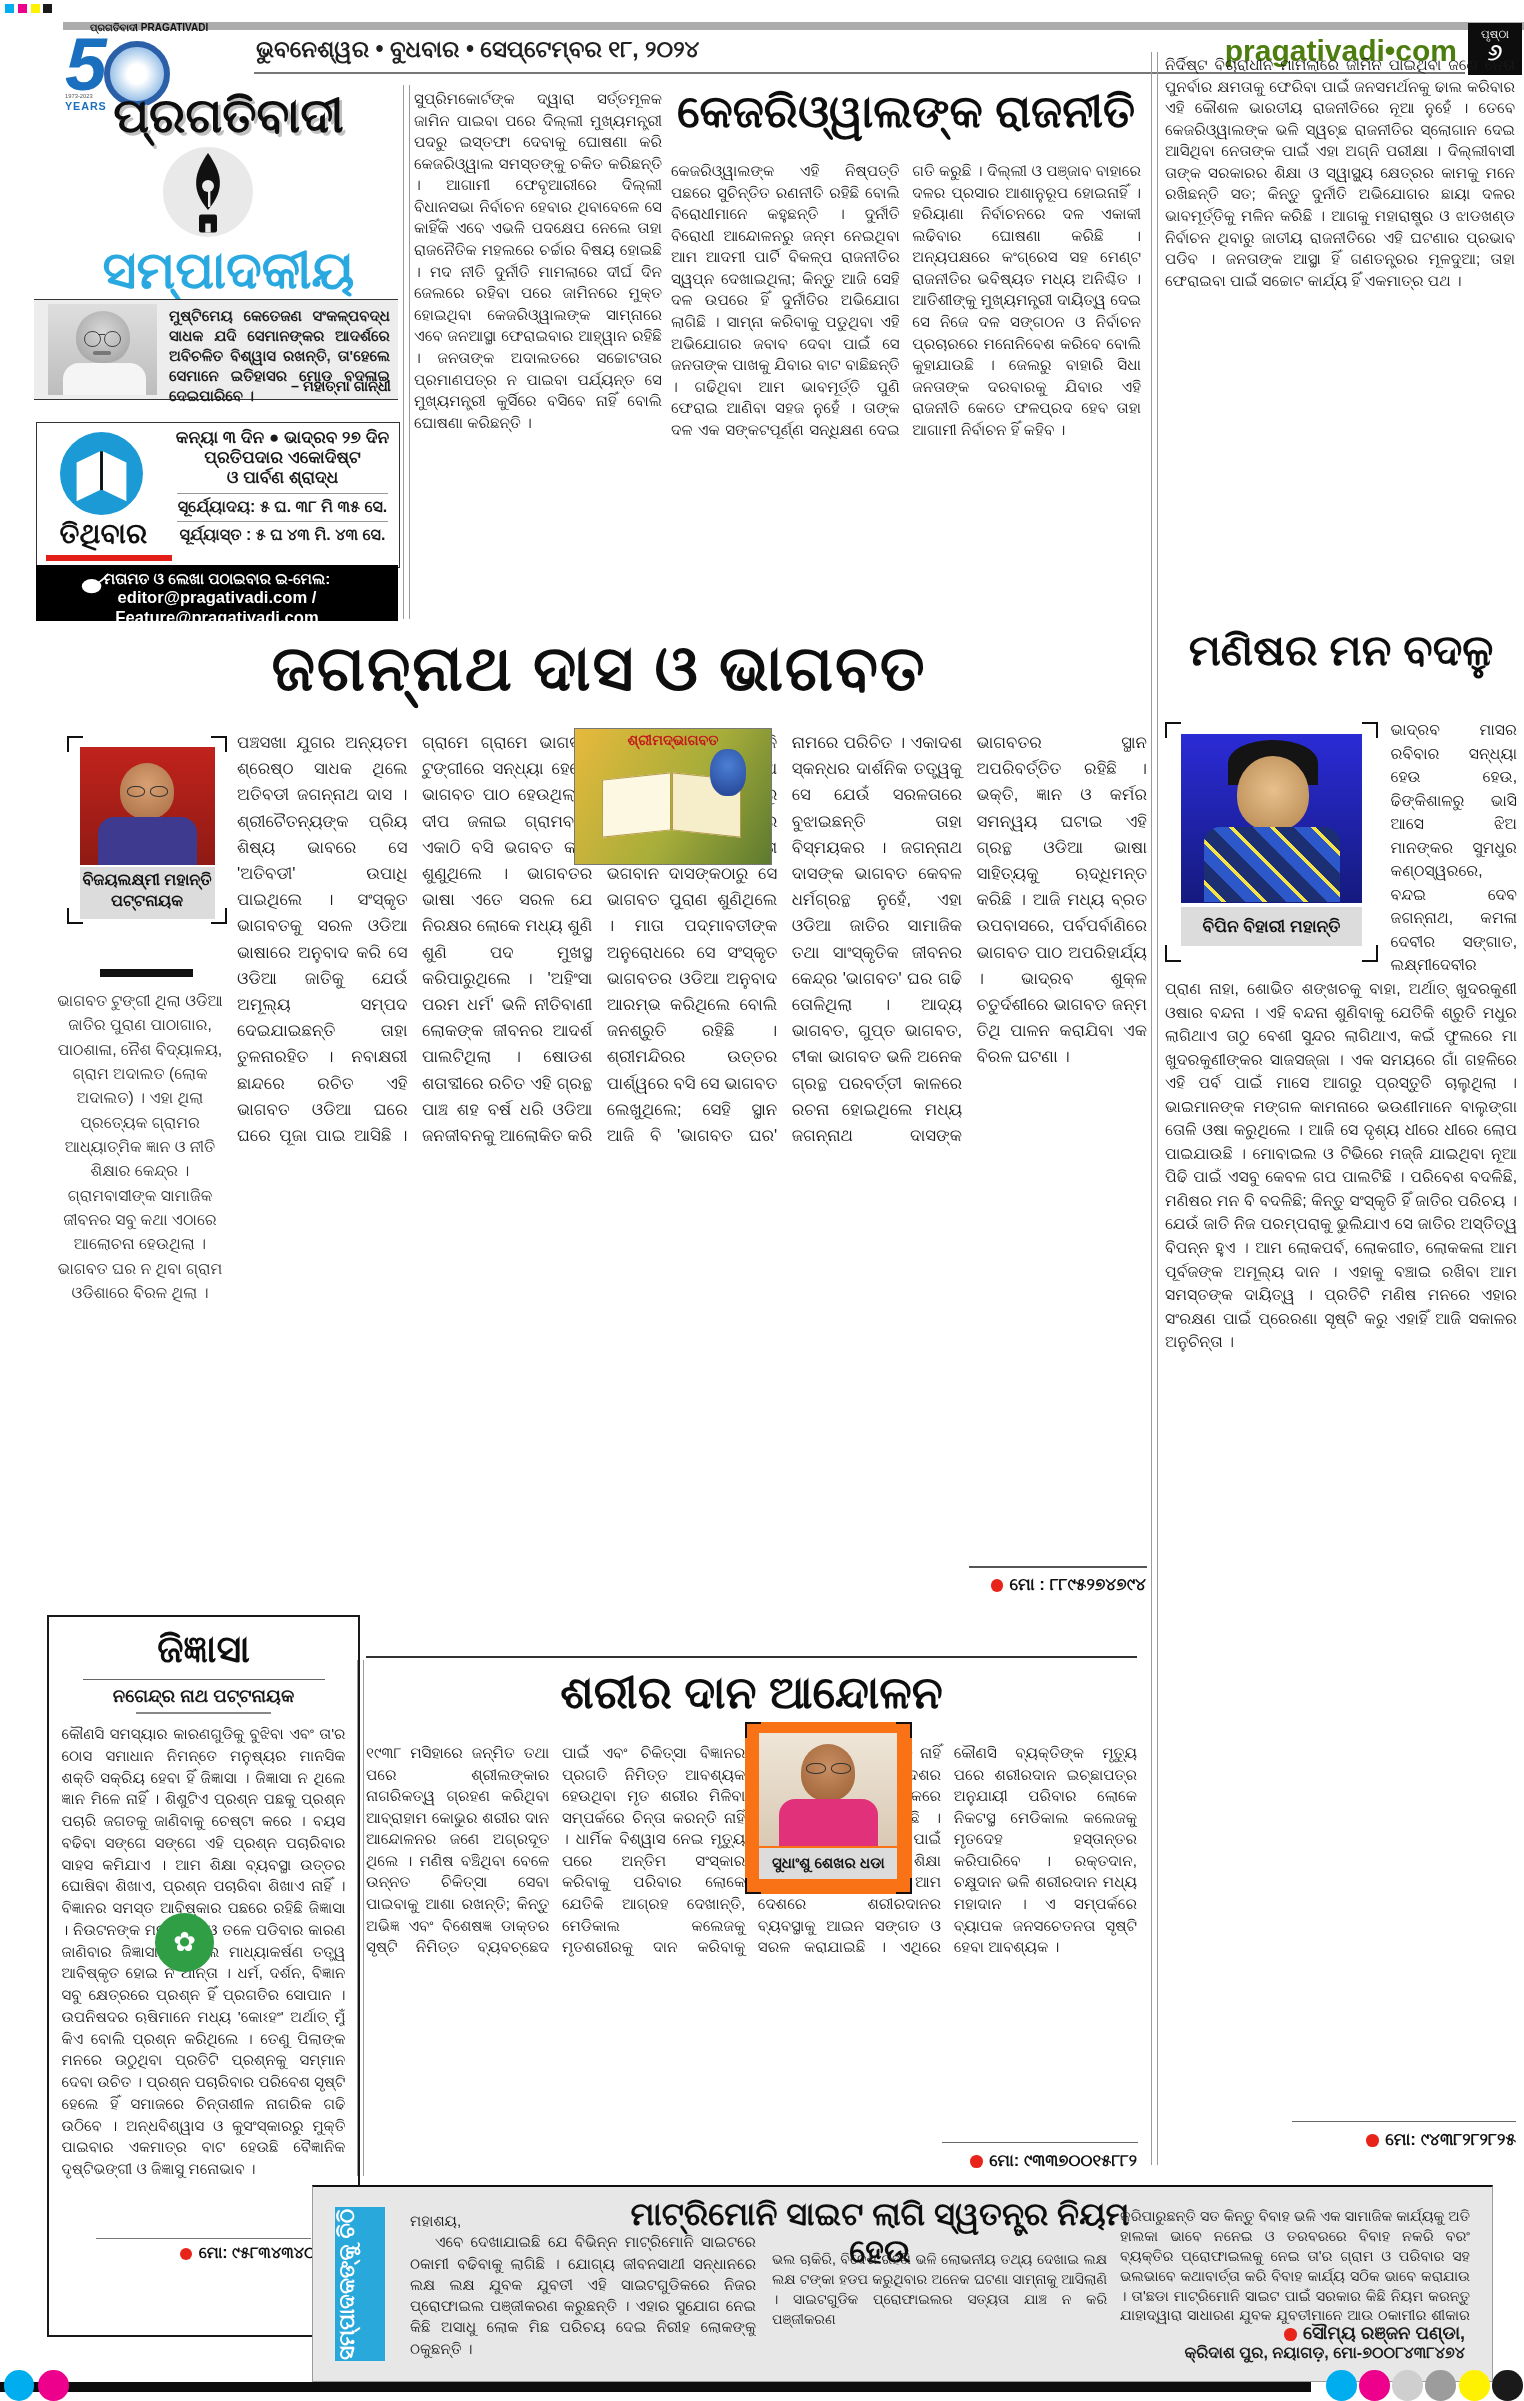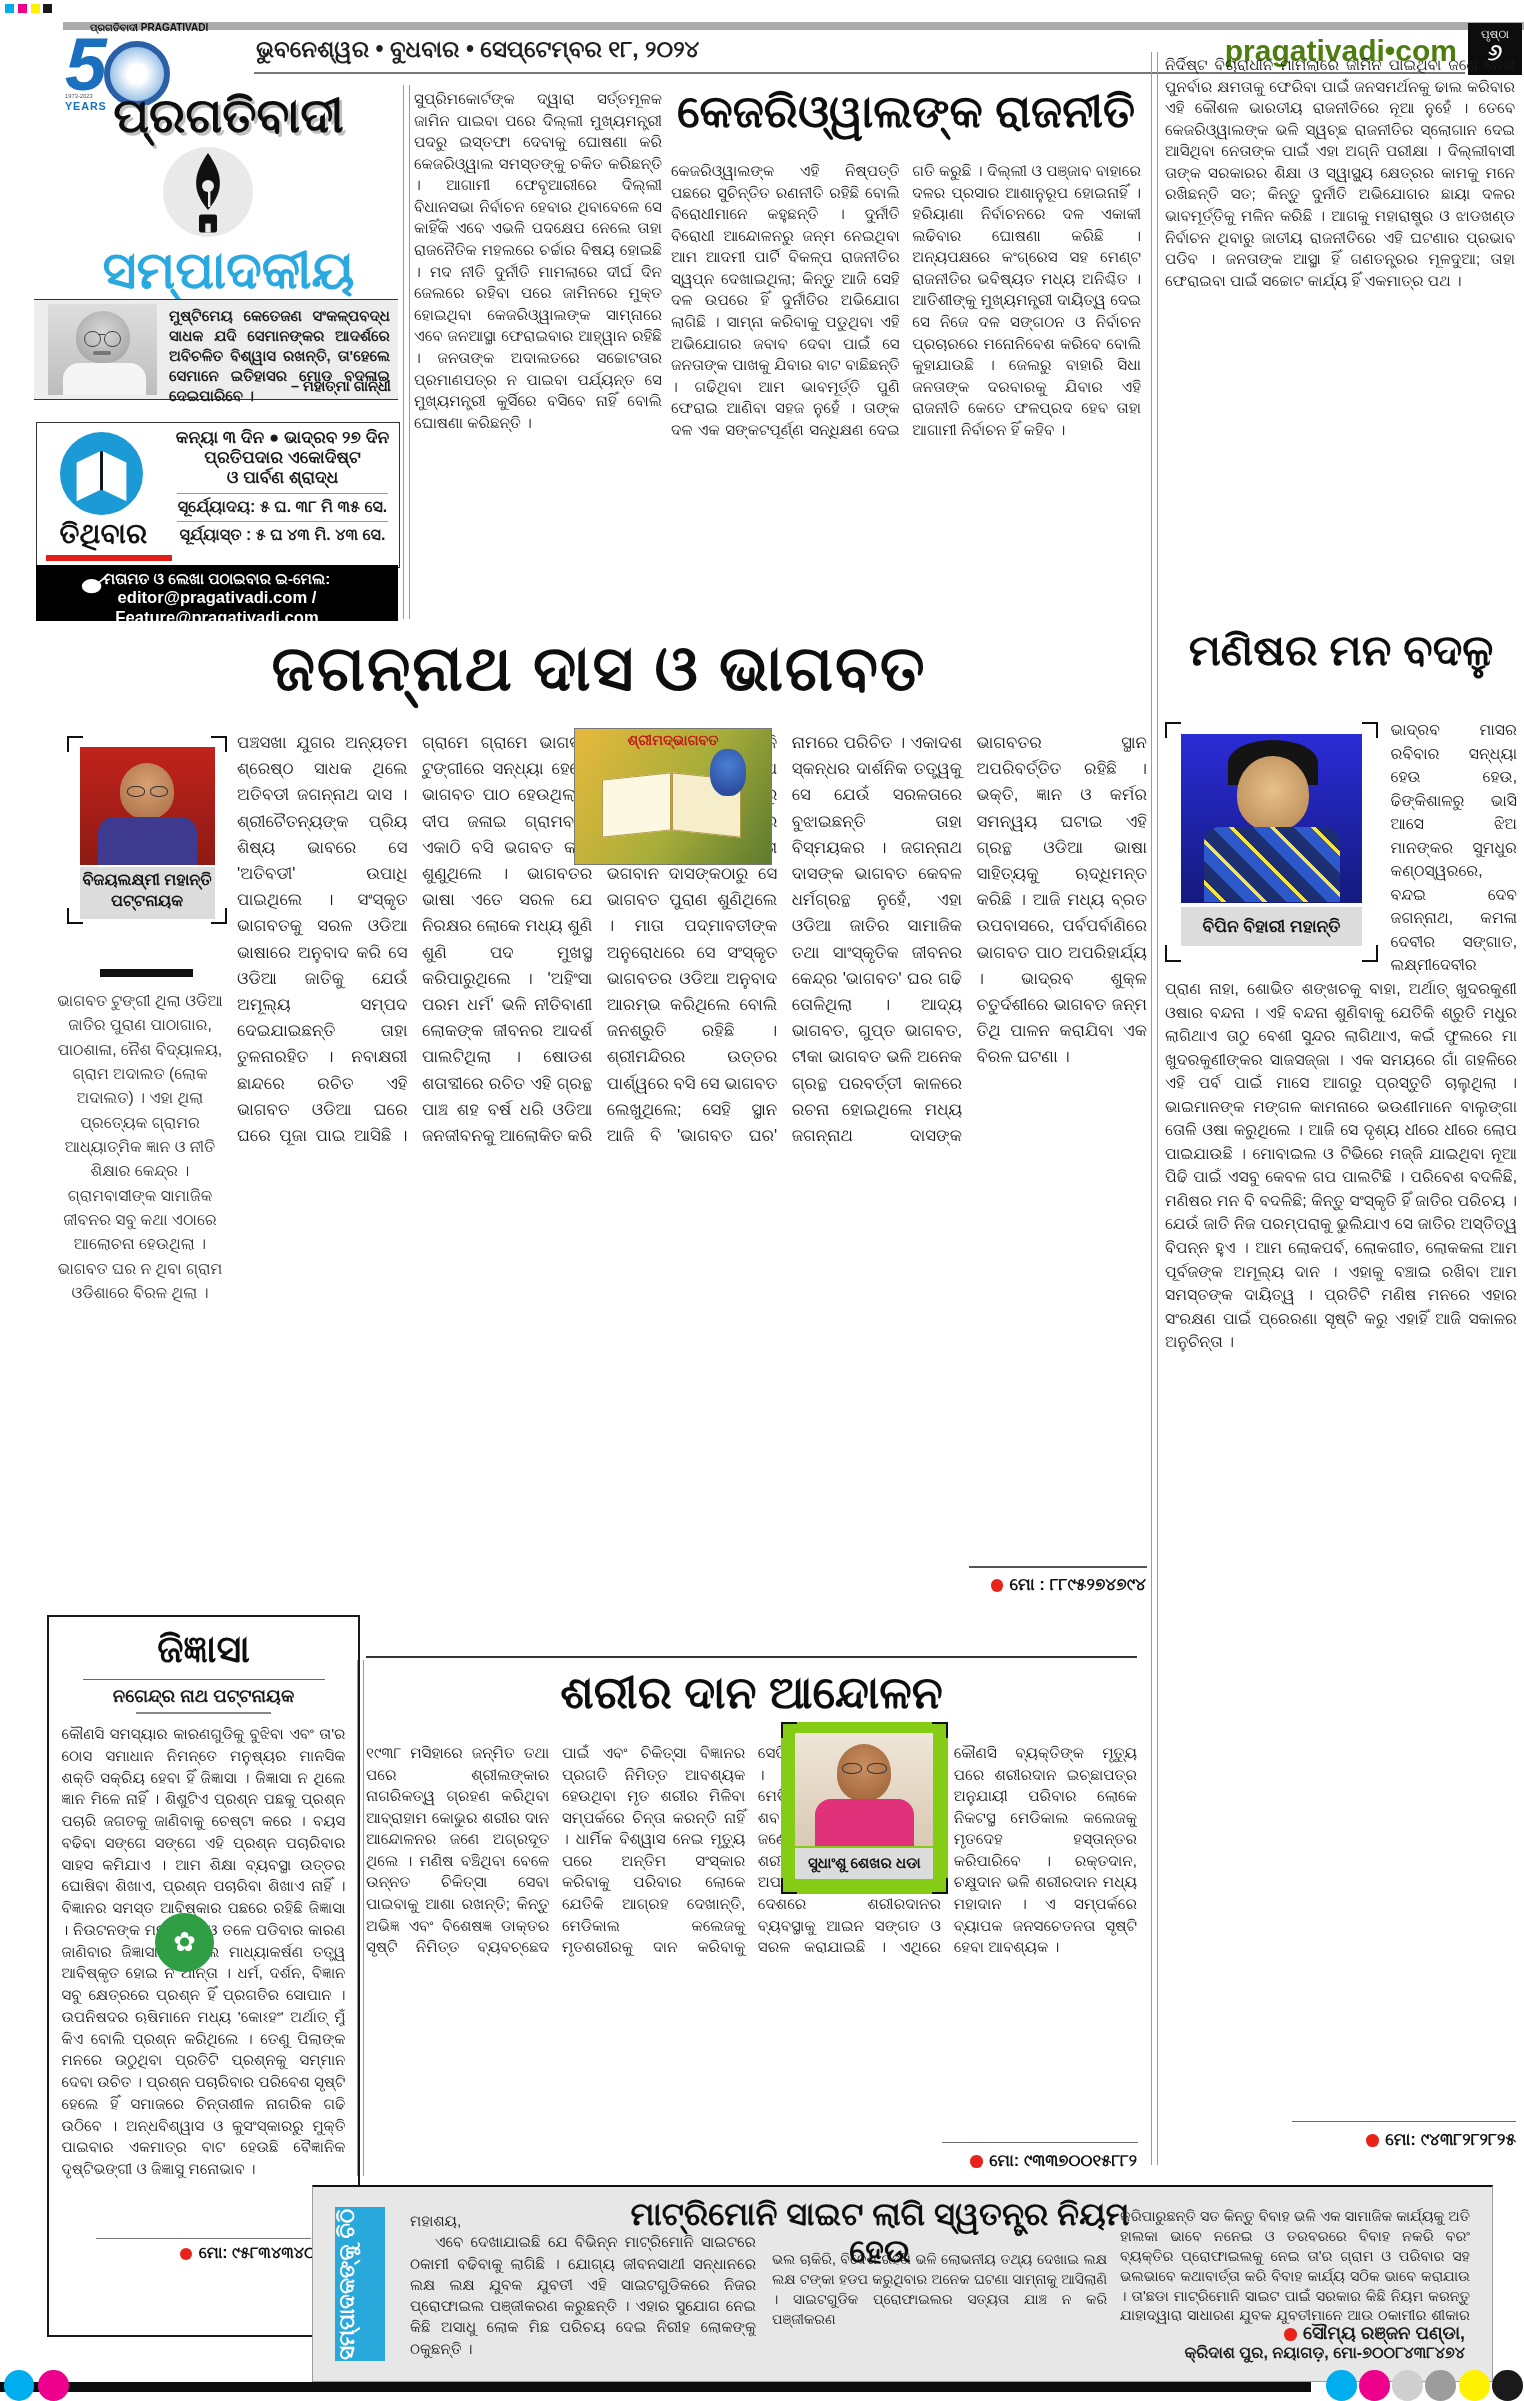--- a/index.html
+++ b/index.html
@@ -174,21 +174,21 @@
     <div style="width:215px;height:1.3px;background:#777;margin:12.6px auto 5.4px"></div>
     <div class="rt phone" style="margin-right:14.4px;font-size:16px">
       <span class="dot"></span><span>ମୋ: ୯୫୮୩୪୩୪୦୫୯୬</span>
     </div>
   </div>
 
   <div class="hrule" style="left:366px;top:1656px;width:771px;height:1.8px;background:#333"></div>
   <div class="abs ctr hl" style="left:366px;top:1667px;width:771px;font-size:45px">ଶରୀର ଦାନ ଆନ୍ଦୋଳନ</div>
   <div class="abs just clip cols4" style="left:366px;top:1742px;width:771px;height:432px;font-size:15.2px;line-height:1.42">୧୯୩୮ ମସିହାରେ ଜନ୍ମିତ ତଥା ପରେ ଶ୍ରୀଲଙ୍କାର ନାଗରିକତ୍ୱ ଗ୍ରହଣ କରିଥିବା ଆବ୍ରାହାମ କୋଭୁର ଶରୀର ଦାନ ଆନ୍ଦୋଳନର ଜଣେ ଅଗ୍ରଦୂତ ଥିଲେ । ମଣିଷ ବଞ୍ଚିଥିବା ବେଳେ ଉନ୍ନତ ଚିକିତ୍ସା ସେବା ପାଇବାକୁ ଆଶା ରଖନ୍ତି; କିନ୍ତୁ ଅଭିଜ୍ଞ ଏବଂ ବିଶେଷଜ୍ଞ ଡାକ୍ତର ସୃଷ୍ଟି ନିମିତ୍ତ ବ୍ୟବଚ୍ଛେଦ ପାଇଁ ଏବଂ ଚିକିତ୍ସା ବିଜ୍ଞାନର ପ୍ରଗତି ନିମିତ୍ତ ଆବଶ୍ୟକ ହେଉଥିବା ମୃତ ଶରୀର ମିଳିବା ସମ୍ପର୍କରେ ଚିନ୍ତା କରନ୍ତି ନାହିଁ । ଧାର୍ମିକ ବିଶ୍ୱାସ ନେଇ ମୃତ୍ୟୁ ପରେ ଅନ୍ତିମ ସଂସ୍କାର କରିବାକୁ ପରିବାର ଲୋକେ ଯେତିକି ଆଗ୍ରହ ଦେଖାନ୍ତି, ମେଡିକାଲ କଲେଜକୁ ମୃତଶରୀରକୁ ଦାନ କରିବାକୁ ସେତିକି ଆଗ୍ରହ ଦେଖାନ୍ତି ନାହିଁ । ଏହି କାରଣରୁ ଦେଶର ମେଡିକାଲ କଲେଜଗୁଡିକରେ ଶବ ଅଭାବ ଦେଖାଦେଇଛି । ଜଣେ ଡାକ୍ତରୀ ଛାତ୍ର ପାଇଁ ଶରୀର ବ୍ୟବଚ୍ଛେଦ ଶିକ୍ଷା ଅପରିହାର୍ଯ୍ୟ । ବର୍ତ୍ତମାନ ଆମ ଦେଶରେ ଶରୀରଦାନର ବ୍ୟବସ୍ଥାକୁ ଆଇନ ସଙ୍ଗତ ଓ ସରଳ କରାଯାଇଛି । ଏଥିରେ କୌଣସି ବ୍ୟକ୍ତିଙ୍କ ମୃତ୍ୟୁ ପରେ ଶରୀରଦାନ ଇଚ୍ଛାପତ୍ର ଅନୁଯାୟୀ ପରିବାର ଲୋକେ ନିକଟସ୍ଥ ମେଡିକାଲ କଲେଜକୁ ମୃତଦେହ ହସ୍ତାନ୍ତର କରିପାରିବେ । ରକ୍ତଦାନ, ଚକ୍ଷୁଦାନ ଭଳି ଶରୀରଦାନ ମଧ୍ୟ ମହାଦାନ । ଏ ସମ୍ପର୍କରେ ବ୍ୟାପକ ଜନସଚେତନତା ସୃଷ୍ଟି ହେବା ଆବଶ୍ୟକ ।</div>
 
-  <div class="bracketframe" style="left:781px;top:1722px;width:167px;height:172px;background:#84cc16">
+  <div class="bracketframe" style="left:745px;top:1722px;width:167px;height:172px;background:#f97316">
     <i class="tl"></i>
       <i class="tr"></i>
       <i class="bl"></i>
       <i class="br"></i>
     <div class="photo" style="left:14.4px;top:10.8px;width:138px;height:113px;background:linear-gradient(#efe6d8,#d9c9b4)">
       <div class="head-sk" style="left:42px;top:10.8px;width:54px;height:57px;background:radial-gradient(circle at 50% 40%,#c98f62,#9a6034)"></div>
       <div class="abs" style="left:47px;top:30.5px;width:18px;height:9px;border:1.8px solid #333;border-radius:45%"></div>
       <div class="abs" style="left:72px;top:30.5px;width:18px;height:9px;border:1.8px solid #333;border-radius:45%"></div>
       <div class="body-sk" style="left:20px;top:66px;width:99px;height:47px;background:#e0317a"></div>
     </div>

